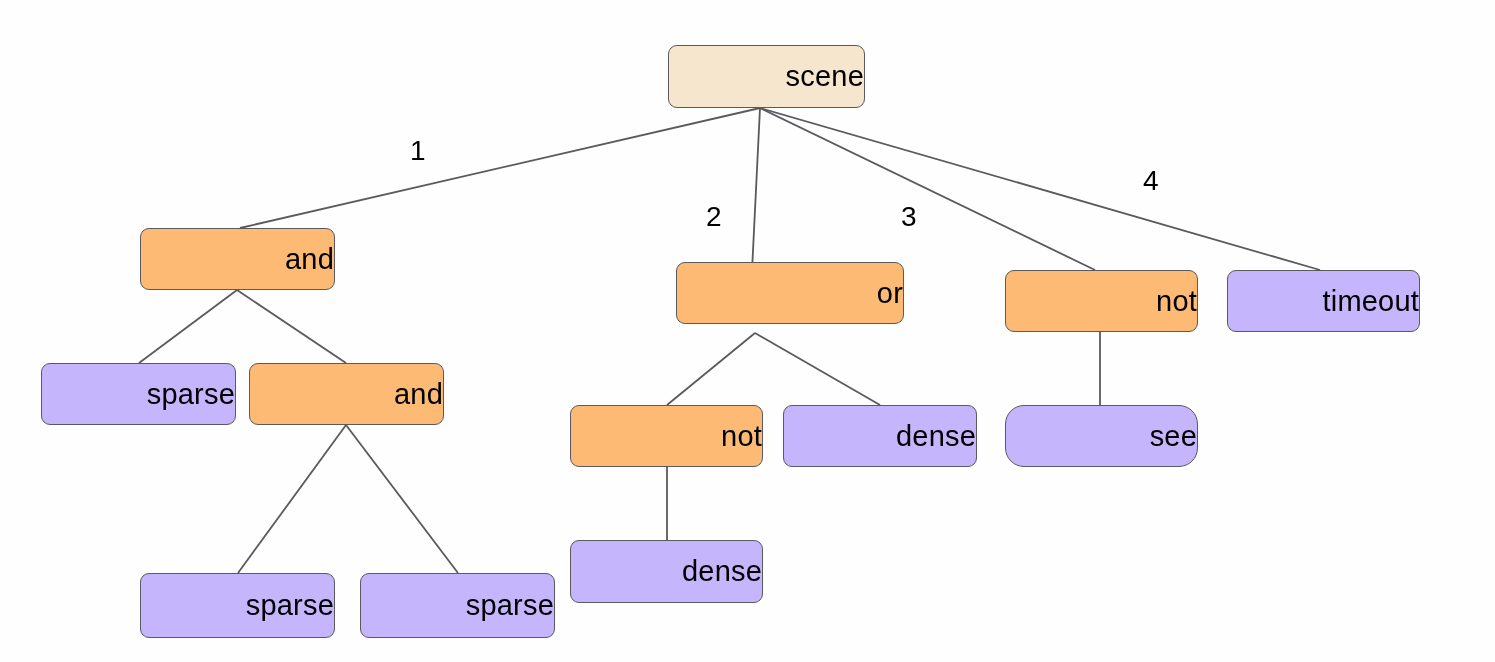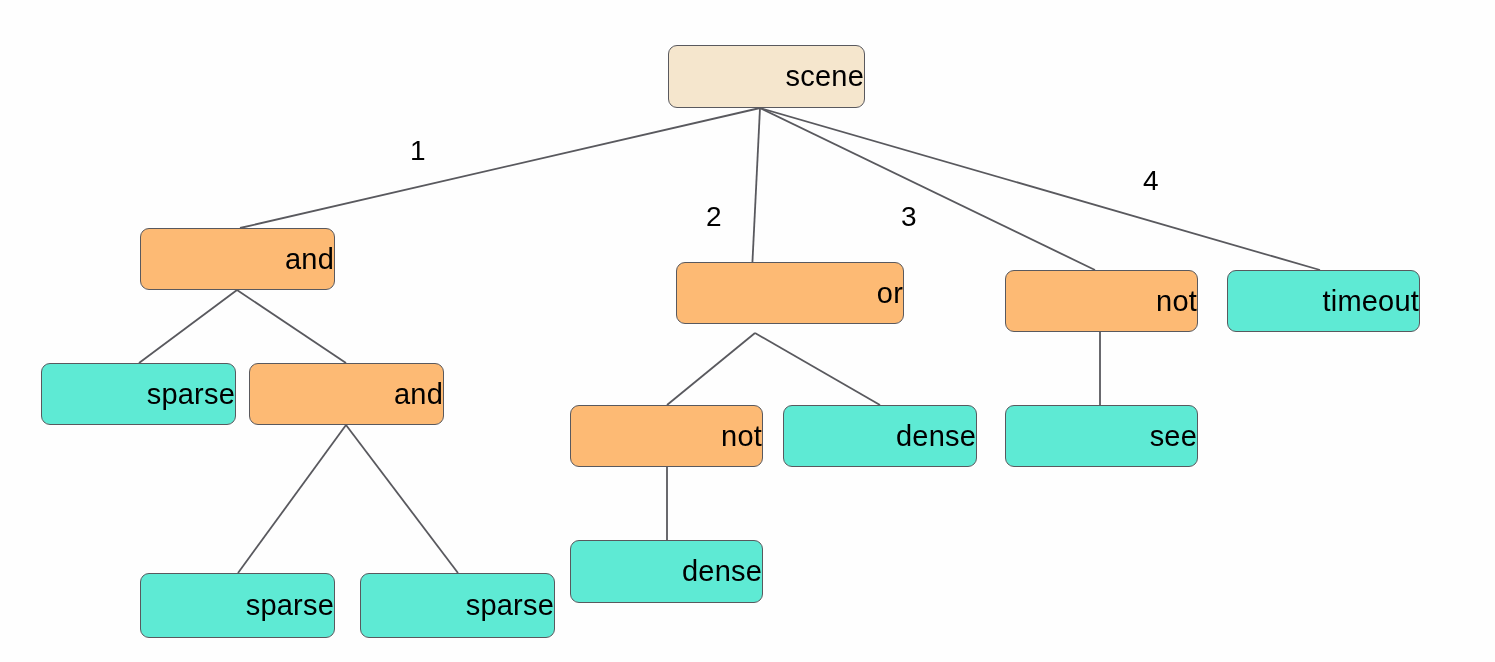--- a/index.html
+++ b/index.html
@@ -34,21 +34,21 @@
     align-items: center;
     justify-content: flex-end;
     font-size: 29px;
     color: #000000;
     letter-spacing: 0.2px;
     line-height: 1;
     white-space: nowrap;
   }
   .node.root   { background: #f5e6cd; }
   .node.op     { background: #fdba74; }
-  .node.leaf   { background: #5eead4; }
+  .node.leaf   { background: #c4b5fd; }
   .edge-label {
     position: absolute;
     font-size: 28px;
     color: #000000;
     line-height: 1;
     white-space: nowrap;
   }
 </style>
 </head>
 <body>
@@ -88,21 +88,21 @@
     </div>
     <div class="node op" style="left: 249px; top: 363px; width: 195px; height: 62px;">
       <span>and</span>
     </div>
     <div class="node op" style="left: 570px; top: 405px; width: 193px; height: 62px;">
       <span>not</span>
     </div>
     <div class="node leaf" style="left: 783px; top: 405px; width: 194px; height: 62px;">
       <span>dense</span>
     </div>
-    <div class="node leaf" style="left: 1005px; top: 405px; width: 193px; height: 62px;">
+    <div class="node leaf" style="left: 1005px; top: 405px; width: 193px; height: 62px; border-radius: 19px;">
       <span>see</span>
     </div>
     <div class="node leaf" style="left: 570px; top: 540px; width: 193px; height: 63px;">
       <span>dense</span>
     </div>
     <div class="node leaf" style="left: 140px; top: 573px; width: 195px; height: 65px;">
       <span>sparse</span>
     </div>
     <div class="node leaf" style="left: 360px; top: 573px; width: 195px; height: 65px;">
       <span>sparse</span>

